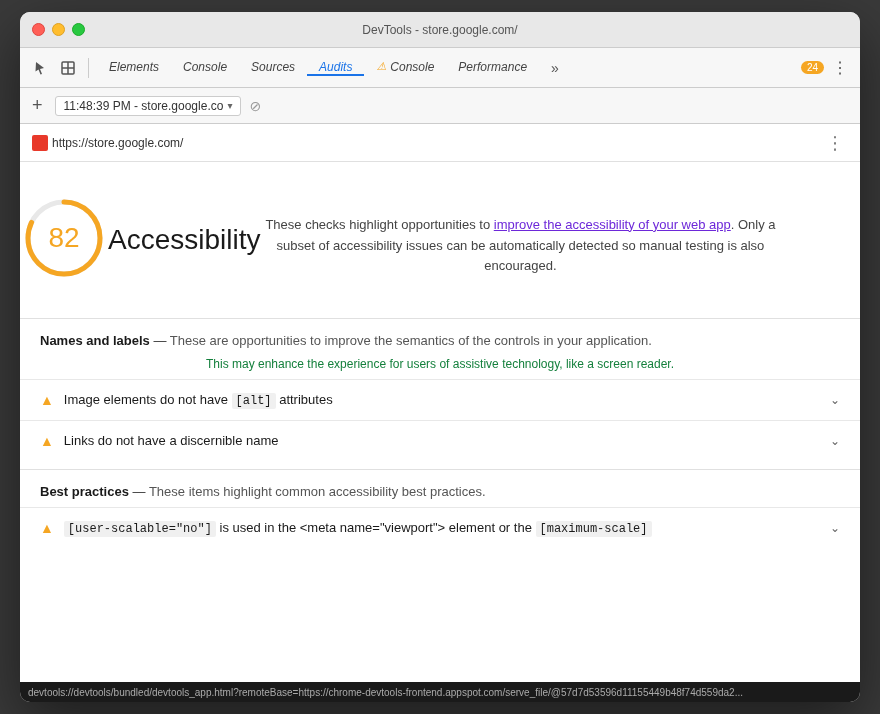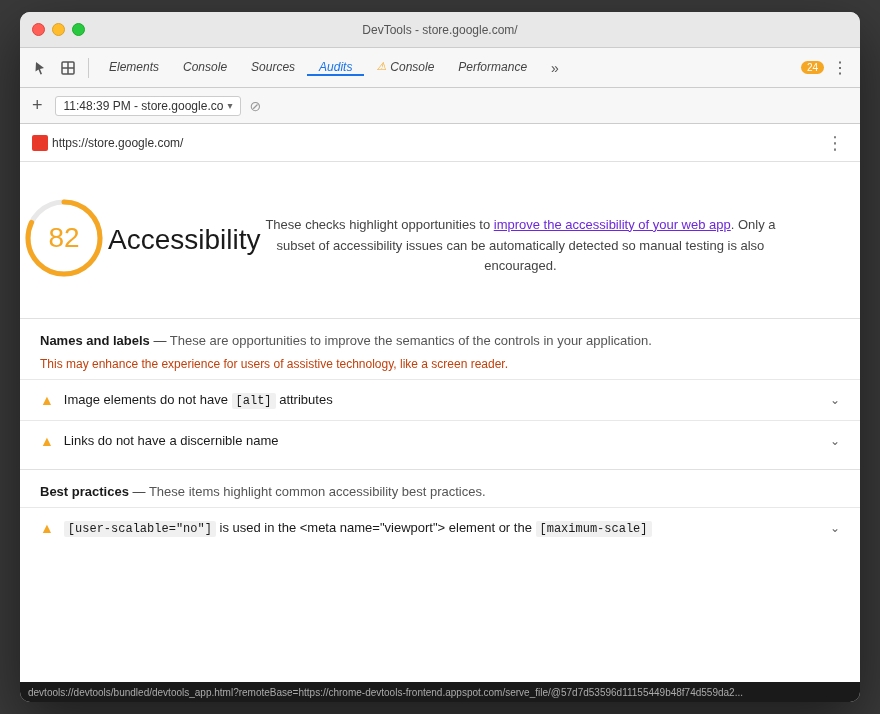--- a/index.html
+++ b/index.html
@@ -234,23 +234,24 @@
     }
     .section-header-title {
       font-weight: 700;
       color: #1a1a1a;
     }
     .section-header-desc {
       font-weight: 400;
       color: #555;
     }
     .section-subtext {
-      color: #c2410c;
+      color: #15803d;
       font-size: 12px;
       padding: 0 20px 8px;
+      text-align: center;
     }
     
     .audit-item {
       border-top: 1px solid #e8e8e8;
       padding: 12px 20px;
       display: flex;
       align-items: center;
       gap: 10px;
       cursor: pointer;
     }

